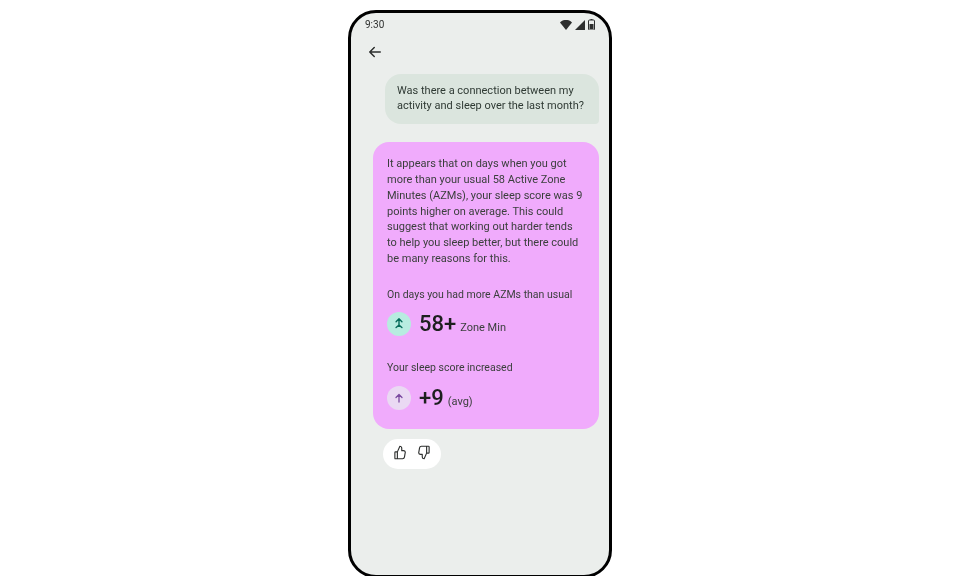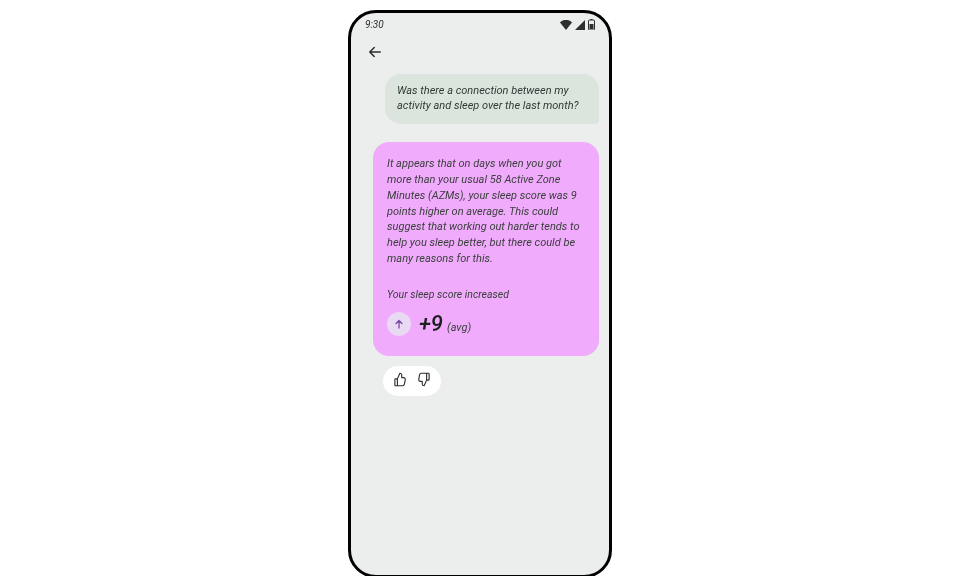--- a/index.html
+++ b/index.html
@@ -9,21 +9,20 @@
     height: 576px;
     background: #ffffff;
     font-family: -apple-system, BlinkMacSystemFont, "Segoe UI", Roboto, Helvetica, Arial, sans-serif;
     -webkit-font-smoothing: antialiased;
     overflow: hidden;
   }
   .stage {
     width: 960px;
     height: 576px;
     position: relative;
-    font-style: italic;
   }
   .phone {
     position: absolute;
     left: 50%;
     top: 10px;
     transform: translateX(-50%);
     width: 258px;
     height: 562px;
     border: 3px solid #000;
     border-radius: 28px;
@@ -156,20 +155,32 @@
 
     <div class="chat-area">
 
       <div class="user-bubble">
         <span>Was there a connection between my activity and sleep over the last month?</span>
       </div>
 
       <div class="assistant-bubble">
         <div class="assistant-body">It appears that on days when you got more than your usual 58 Active Zone Minutes (AZMs), your sleep score was 9 points higher on average. This could suggest that working out harder tends to help you sleep better, but there could be many reasons for this.</div>
 
+        <div class="section-label">On days you had more AZMs than usual</div>
+        <div class="metric-row">
+          <div class="icon-badge badge-teal">
+            <svg width="14" height="14" viewBox="0 0 24 24">
+                <path fill="none" stroke="#046b5a" stroke-width="2.4" stroke-linecap="round" stroke-linejoin="round" d="M12 3 L12 14 M12 3 L7 8 M12 3 L17 8 M7 18 L12 14 L17 18"></path>
+              </svg>
+          </div>
+          <div class="metric-value">
+            <span class="metric-big">58+</span>
+            <span class="metric-unit">Zone Min</span>
+          </div>
+        </div>
 
         <div class="section-label">Your sleep score increased</div>
         <div class="metric-row">
           <div class="icon-badge badge-lav">
             <svg width="12" height="12" viewBox="0 0 24 24">
                 <path fill="none" stroke="#7a4aa0" stroke-width="2.6" stroke-linecap="round" stroke-linejoin="round" d="M12 20 V5 M6 11 l6-6 6 6"></path>
               </svg>
           </div>
           <div class="metric-value">
             <span class="metric-big">+9</span>

